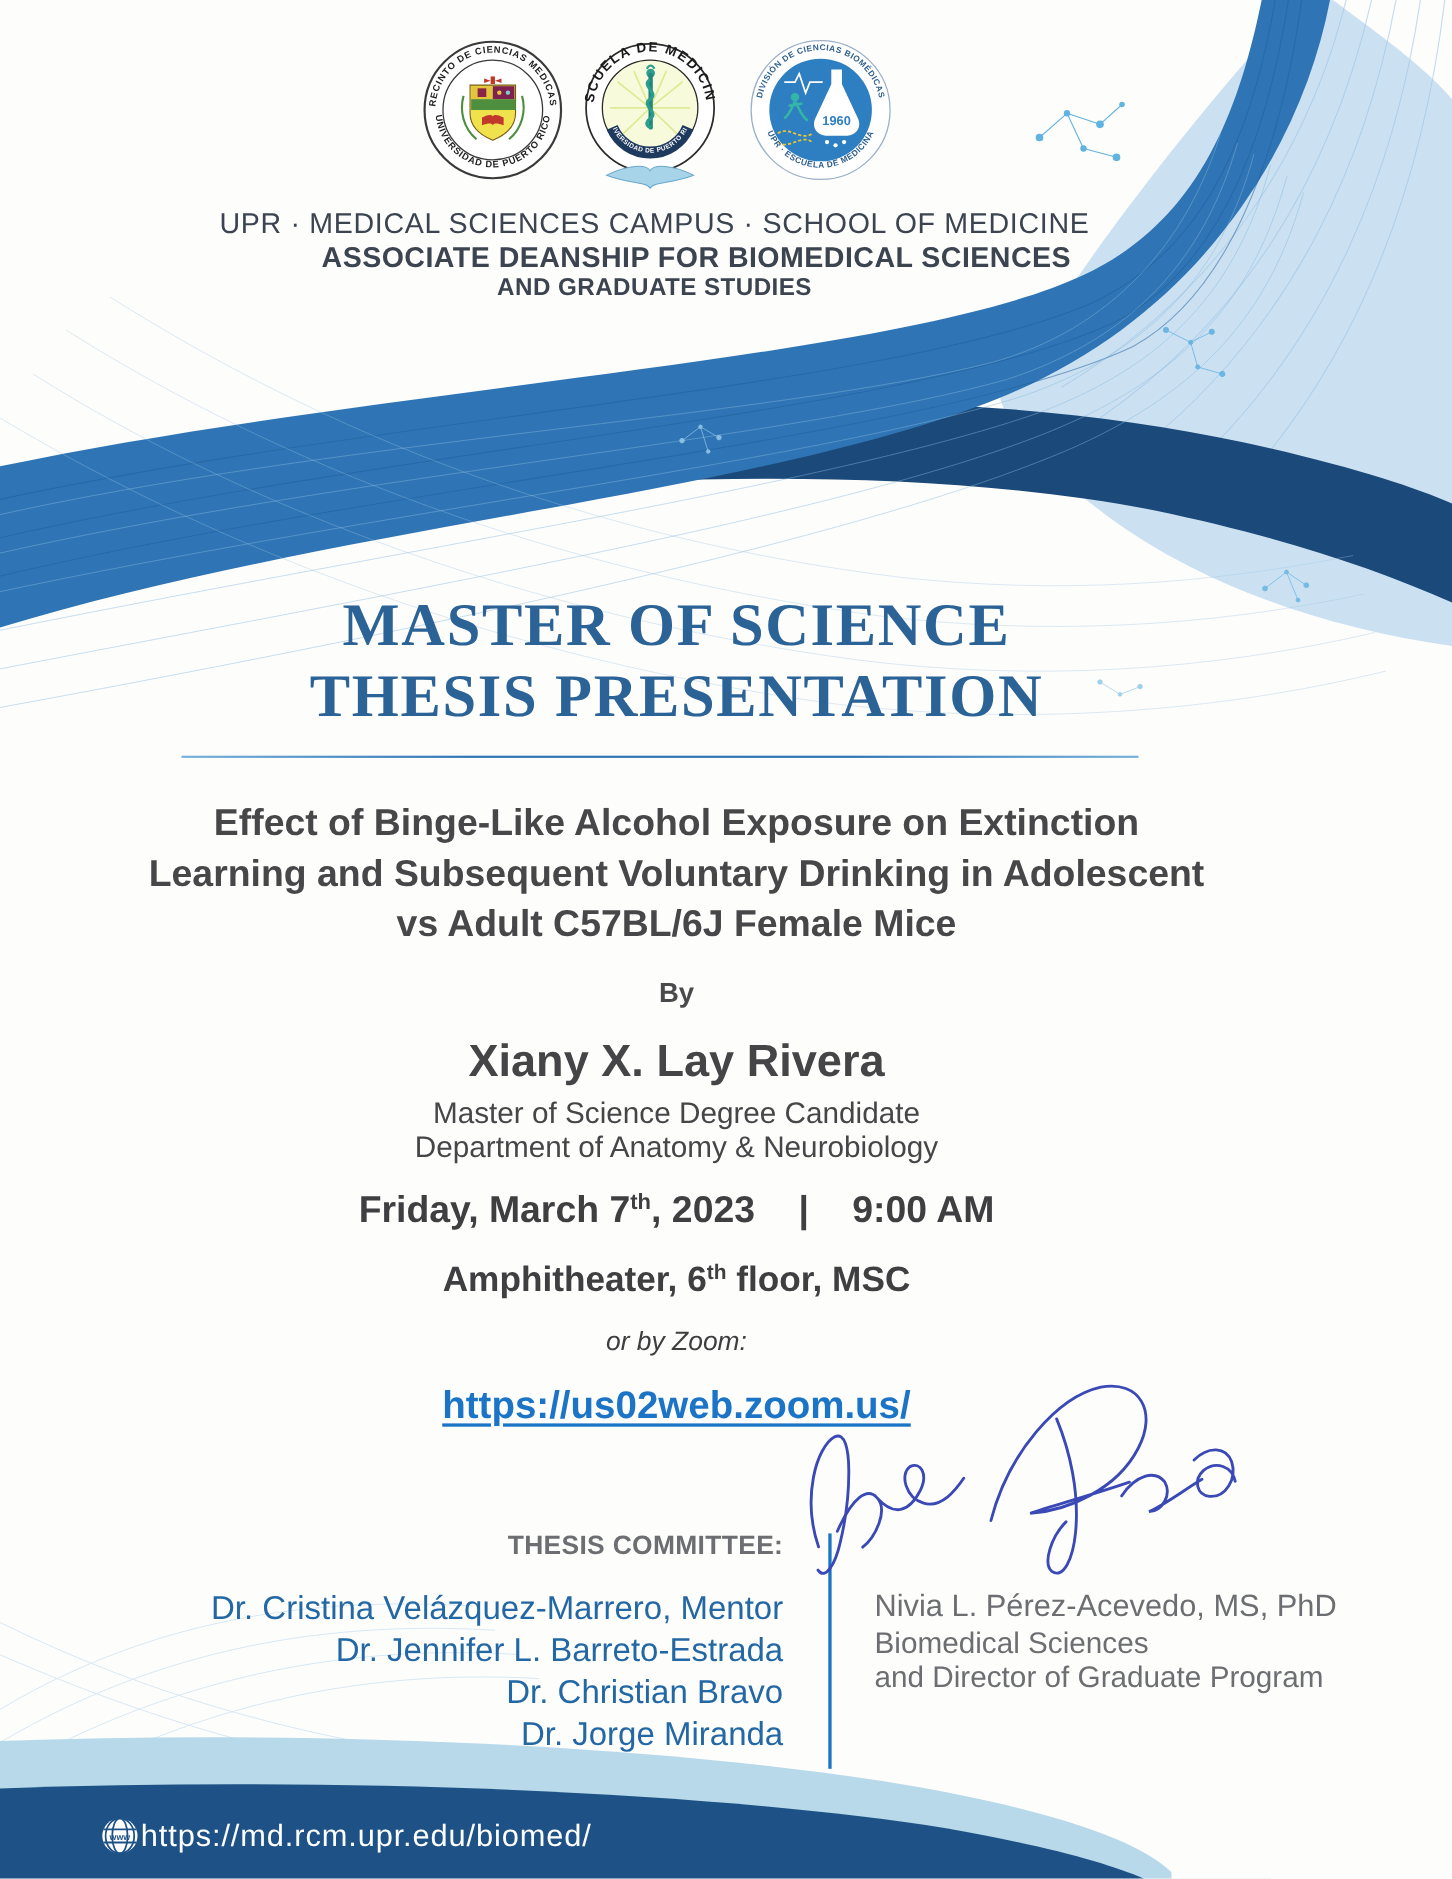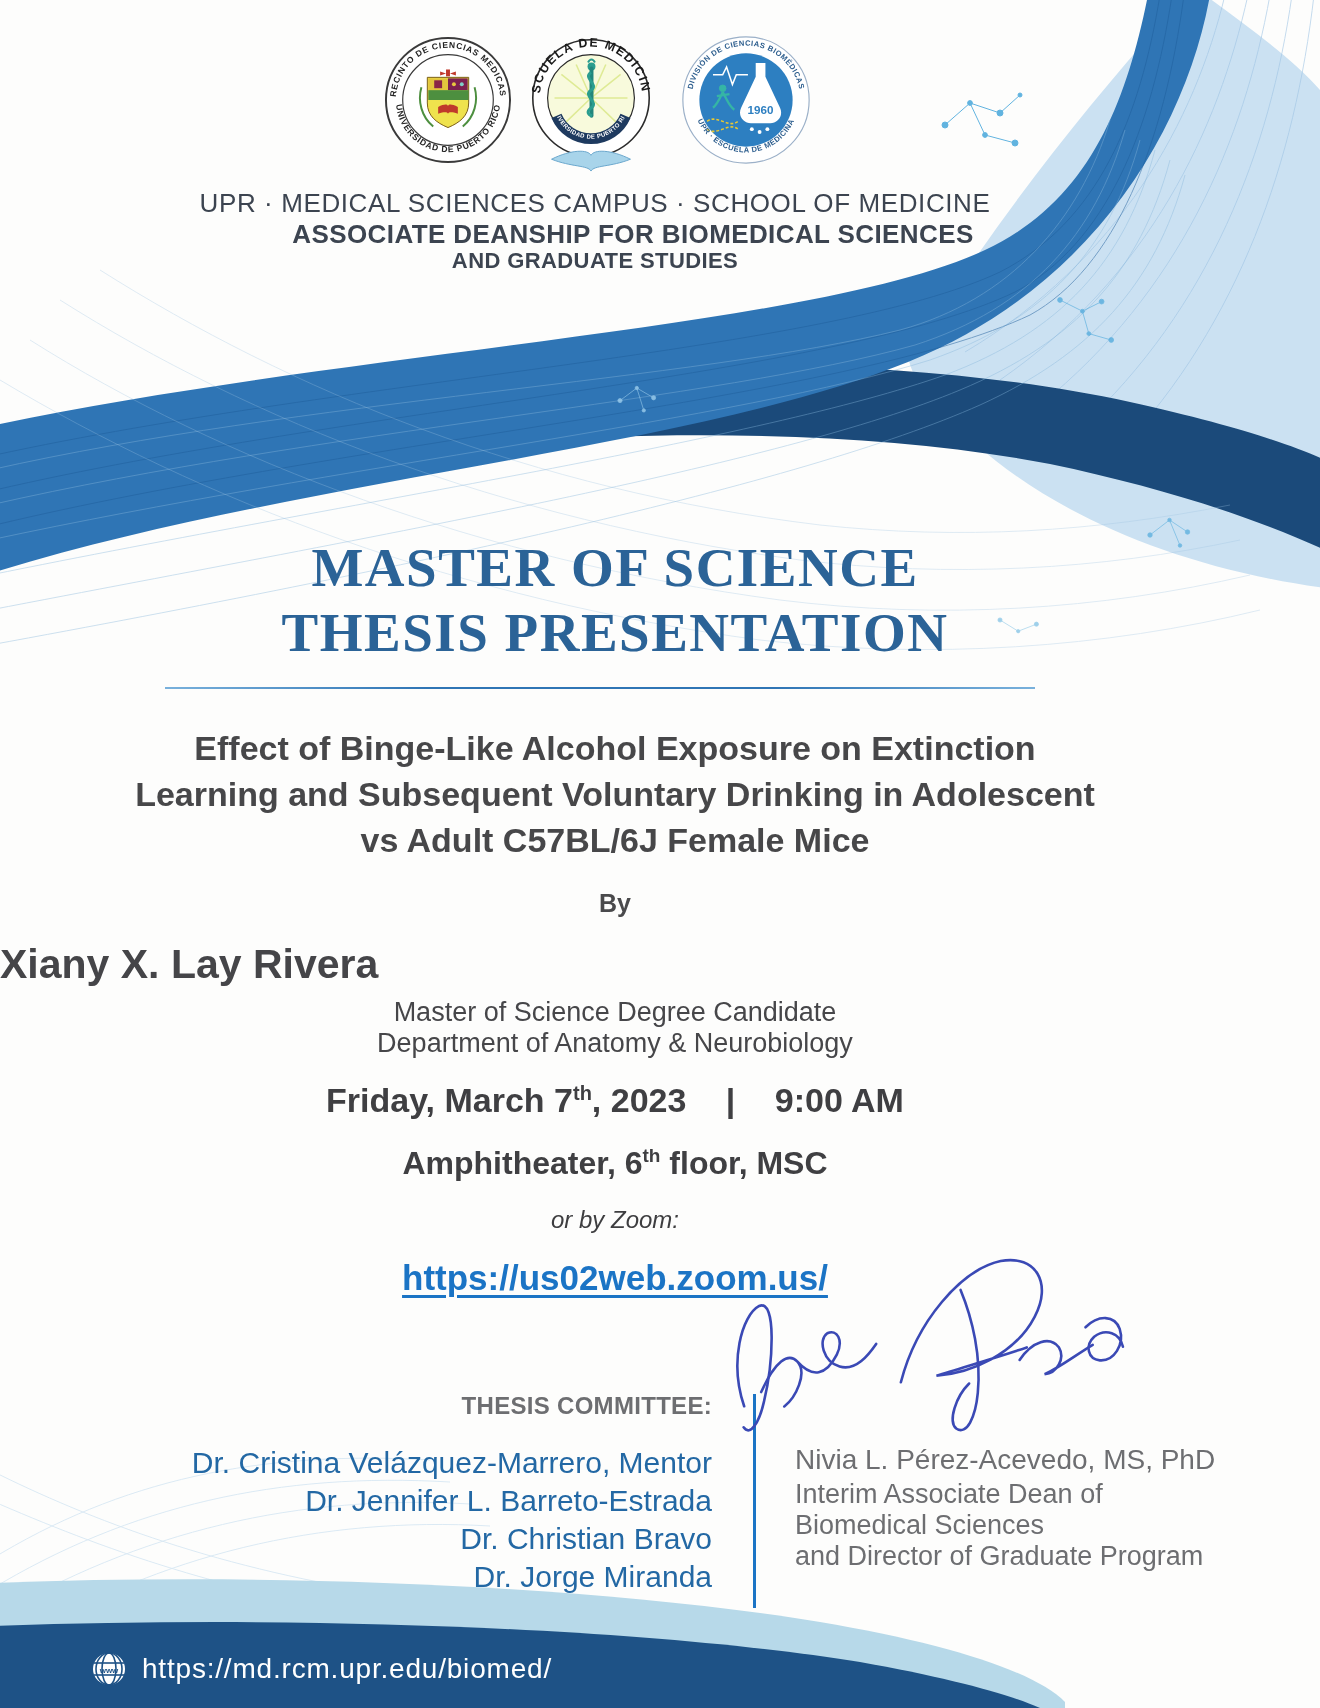--- a/index.html
+++ b/index.html
@@ -26,21 +26,21 @@
     background:linear-gradient(to right,#79b1dc,#2f75b5 30%,#2f75b5 70%,#79b1dc); }
 
   
   .thesis { left:0; width:1230px; text-align:center; font-weight:bold;
     font-size:34px; color:#474749; }
   .th1 { top:729px; } .th2 { top:775px; } .th3 { top:821px; }
 
   
   .byline { left:0; top:889px; width:1230px; text-align:center;
     font-size:25px; font-weight:bold; color:#4a4a4c; }
-  .name { left:0; top:941px; width:1230px; 
+  .name { left:0; top:941px; width:1230px; text-align:center;
     font-size:41px; font-weight:bold; color:#454548; }
   .degree { left:0; top:997px; width:1230px; text-align:center;
     font-size:27px; color:#464649; }
   .dept { left:0; top:1028px; width:1230px; text-align:center;
     font-size:27px; color:#464649; }
 
   
   .dateline { left:0; top:1081px; width:1230px; text-align:center;
     font-size:34px; font-weight:bold; color:#3f3f42; }
   .dateline sup { font-size:20px; }
@@ -58,21 +58,21 @@
   .comm-head { left:0; top:1392px; width:712px; text-align:right;
     font-size:24px; font-weight:bold; letter-spacing:0.3px; color:#6d6e71; }
   .comm-list { left:0; top:1444px; width:712px; text-align:right;
     font-size:30px; line-height:38px; color:#2368a4; }
   .vdivider { left:753px; top:1394px; width:3px; height:214px; background:#1b74c5; }
   .sig-img { left:712px; top:1228px; }
   .sig-name { left:795px; top:1444px; font-size:28px; font-weight:normal; color:#6d6e71; }
   .sig-role { left:795px; top:1479px; font-size:27px; line-height:31px; color:#6d6e71; }
 
   
-  .footer-row { left:90px; top:1650px; display:flex; align-items:center; gap:14px; z-index:3; }
+  .footer-row { left:90px; top:1650px; display:flex; align-items:center; z-index:3; }
   .footer-url { font-size:28px; letter-spacing:0.8px; color:#ffffff; cursor:pointer; text-decoration:none; }
 </style>
 </head>
 <body>
 
 <div class="page">
 
   <svg class="decor" width="1320" height="1708" viewBox="0 0 1320 1708">
 
     <path d="M 1205,-5 C 1252,30 1298,62 1325,96 L 1325,588 C 1192,570 1076,524 996,461 C 946,421 916,389 909,361 C 986,232 1082,112 1162,22 L 1175,-5 Z" fill="#cbe1f2"></path>
@@ -308,21 +308,20 @@
       <path d="M 28,165 C 16,120 32,74 50,66 C 68,60 60,124 48,162 C 42,182 32,196 26,186"></path>
       <path d="M 46,152 C 62,122 76,114 84,124 C 94,136 80,160 68,168 M 84,124 C 98,142 112,140 124,120 C 132,106 126,94 116,98 C 106,104 110,126 126,132 C 142,138 156,122 164,112"></path>
       <path d="M 186,152 C 206,92 254,44 294,38 C 330,34 344,64 324,96 C 302,132 256,148 222,148 C 246,142 284,134 314,126"></path>
       <path d="M 252,64 C 262,94 268,132 262,168 C 258,192 248,210 238,202 C 230,194 240,170 254,158"></path>
       <path d="M 306,138 C 320,120 338,116 346,128 C 352,140 342,154 330,154 C 346,148 364,136 380,128"></path>
       <path d="M 374,110 C 388,98 404,100 408,114 C 412,130 400,146 386,144 C 374,142 372,128 382,120 C 394,112 408,118 410,132"></path>
     </g>
   </svg>
   <div class="abs sig-name">Nivia L. Pérez-Acevedo, MS, PhD</div>
   <div class="abs sig-role">
-    <div>Interim Associate Dean of</div>
     <div>Biomedical Sciences</div>
     <div>and Director of Graduate Program</div>
   </div>
 
   <div class="abs footer-row">
     <svg width="38" height="38" viewBox="0 0 38 38">
       <circle cx="19" cy="19" r="16" fill="#ffffff"></circle>
       <g stroke="#1e5286" stroke-width="1.6" fill="none">
         <ellipse cx="19" cy="19" rx="7" ry="16"></ellipse>
         <ellipse cx="19" cy="19" rx="13" ry="16"></ellipse>

